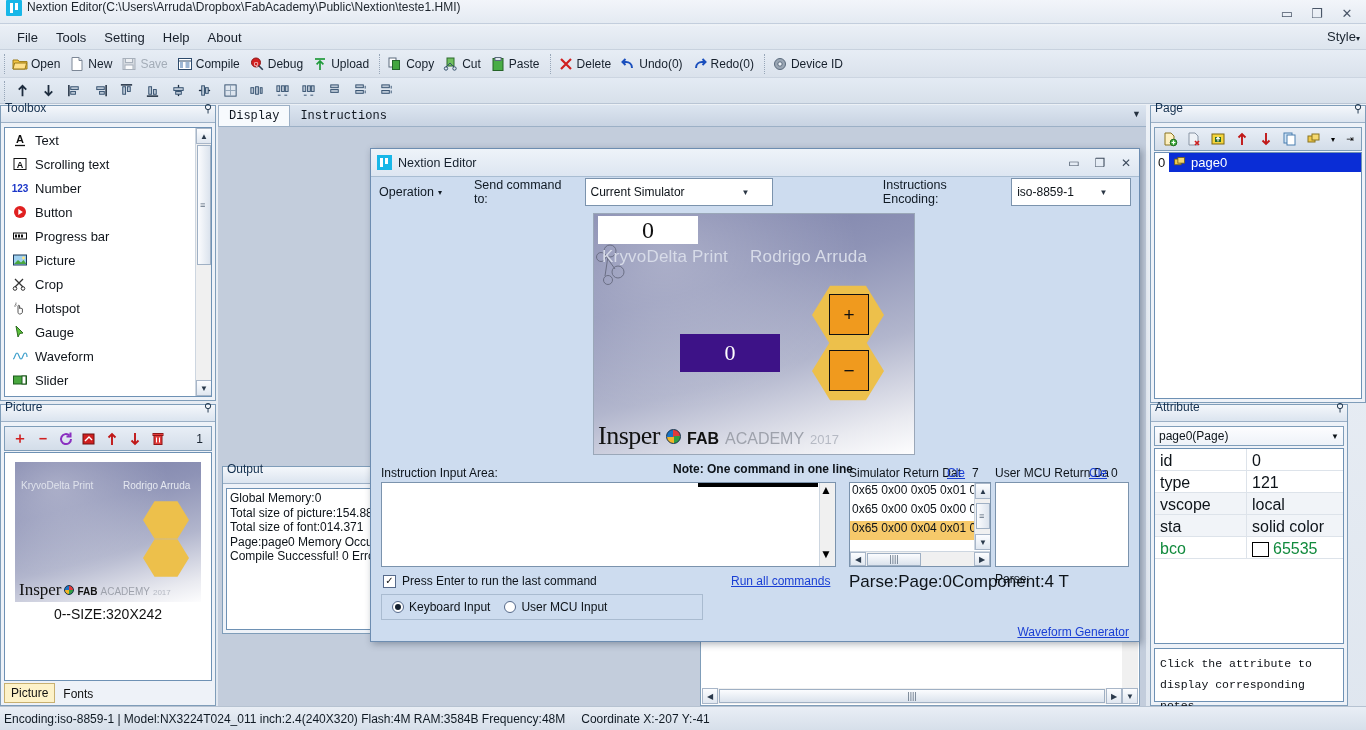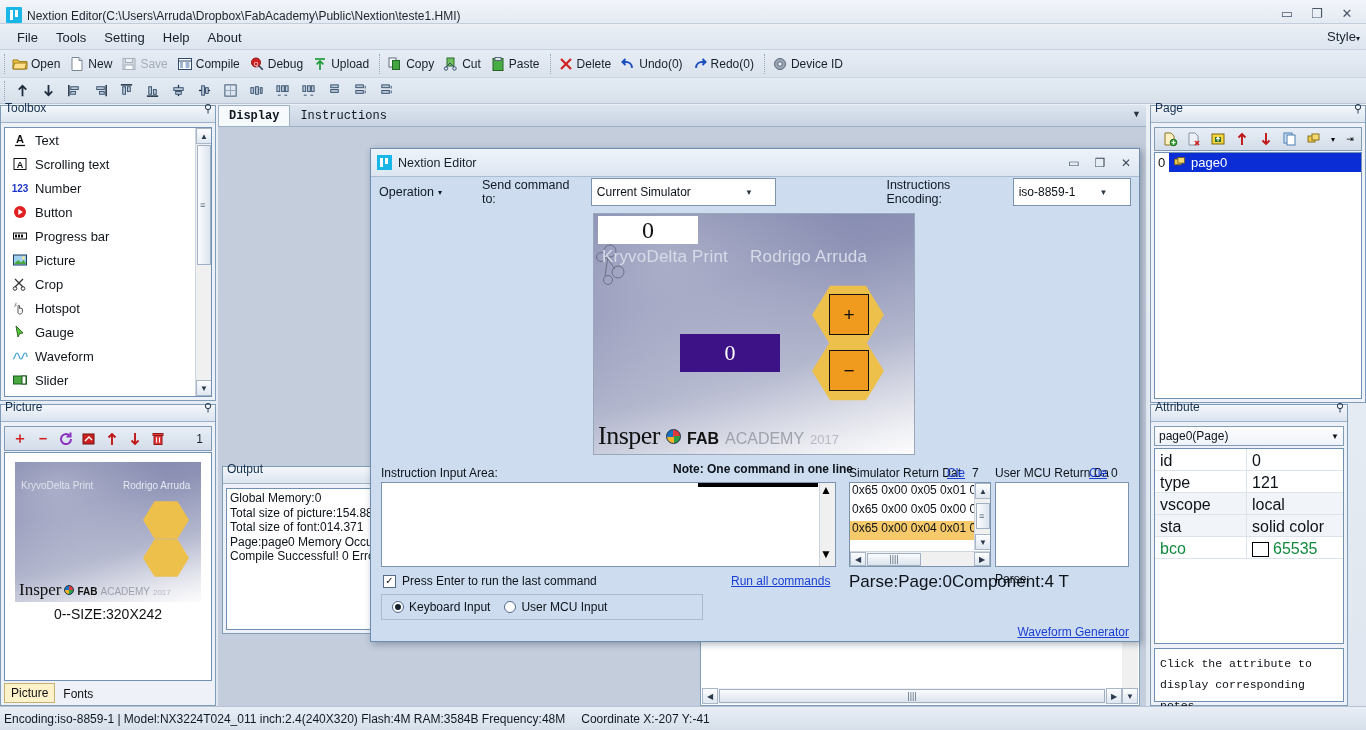--- a/index.html
+++ b/index.html
@@ -16,21 +16,21 @@
     position: relative;
     width: 1366px; height: 730px;
     background: linear-gradient(#eef2f7, #dfe6ef);
   }
 
   
   #titlebar {
     position: absolute; left: 0; top: 0; width: 1366px; height: 24px;
     background: linear-gradient(#f2f5fa, #e4eaf2);
     border-bottom: 1px solid #c3cedd;
-    display: flex; align-items: flex-end;
+    display: flex; align-items: flex-start;
   }
   #app-icon {
     width: 16px; height: 16px; margin: 0 5px 0 6px;
     background: #18b7e8; position: relative; flex: 0 0 auto;
     border-radius: 1px;
   }
   #app-icon:before, #app-icon:after {
     content:""; position: absolute; background: #fff; top: 3px; width: 3px; height: 10px;
   }
   #app-icon:before { left: 4px; }
@@ -155,21 +155,21 @@
   #workspace { position: absolute; left: 218px; top: 105px; width: 928px; height: 601px; background: #c7d0de; }
   #ws-tabs {
     position: absolute; left: 0; top: 0; width: 928px; height: 22px;
     background: linear-gradient(#dce5f0,#c8d3e2); border-bottom: 1px solid #9cb0c6;
     display: flex; align-items: flex-end;
   }
   .ws-tab {
     font-family: "Liberation Mono", monospace; font-size: 12px; padding: 3px 10px 3px 10px;
     cursor: default; color: #0f1620;
   }
-  .ws-tab.active { background: #f7fafd; font-weight: bold; border: 1px solid #9cb0c6; border-bottom: none; }
+  .ws-tab.active { background: #f7fafd; font-weight: normal; border: 1px solid #9cb0c6; border-bottom: none; }
   #ws-tab-arrow {
     position: absolute; right: 5px; top: 4px; font-size: 9px; color: #24313f; cursor: default;
   }
   #canvas-area {
     position: absolute; left: 0; top: 22px; width: 928px; bottom: 0;
     background: #c3cddc;
   }
 
   
   #output-panel { left: 222px; top: 466px; width: 472px; height: 168px; }
@@ -970,21 +970,21 @@
         <div class="dlgwb">❐</div>
         <div class="dlgwb">✕</div>
       </div>
     </div>
 
     <div id="dlg-opbar">
       <div style="display:flex;align-items:center;gap:4px;cursor:default;">
         <span>Operation</span>
         <span style="font-size:8px;">▾</span>
       </div>
-      <span style="margin-left:32px;">Send command to:</span>
+      <span style="margin-left:24px;">Send command to:</span>
       <div class="combo" style="width:192px;">
         <span>Current Simulator</span>
         <span class="caret">▼</span>
       </div>
       <span style="margin-left:102px;">Instructions Encoding:</span>
       <div class="combo" style="width:122px;">
         <span>iso-8859-1</span>
         <span class="caret">▼</span>
       </div>
     </div>

